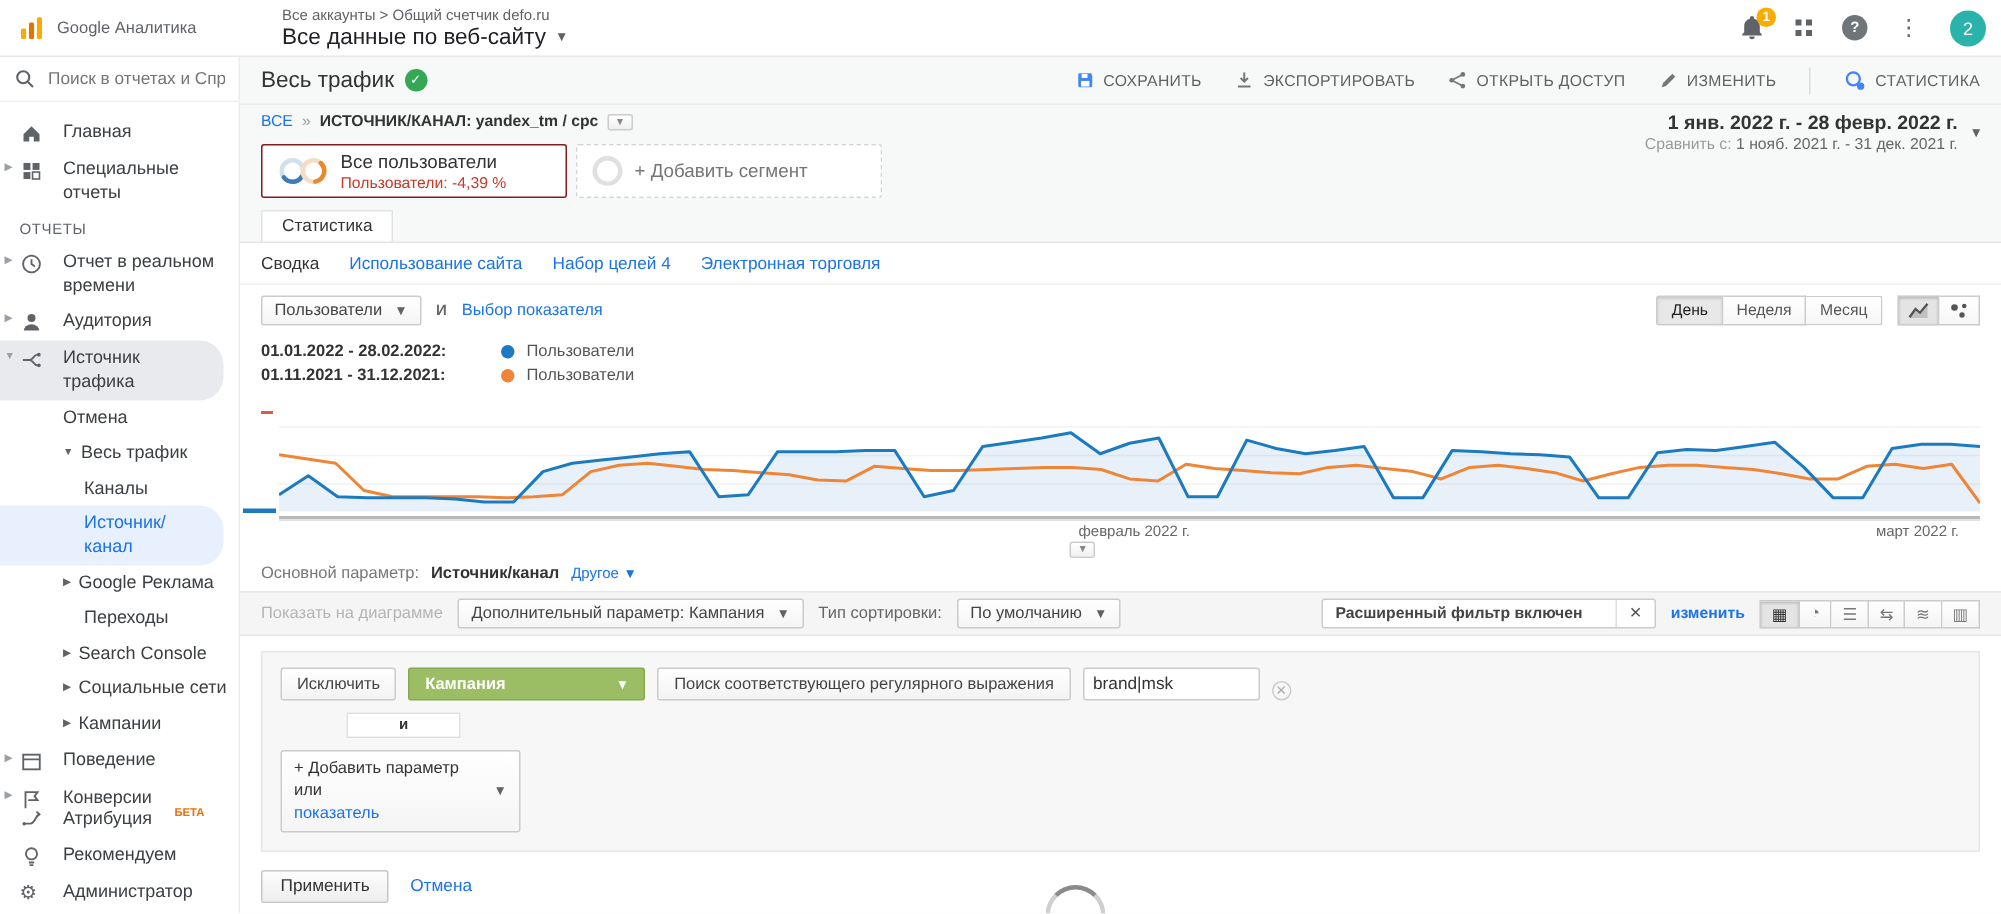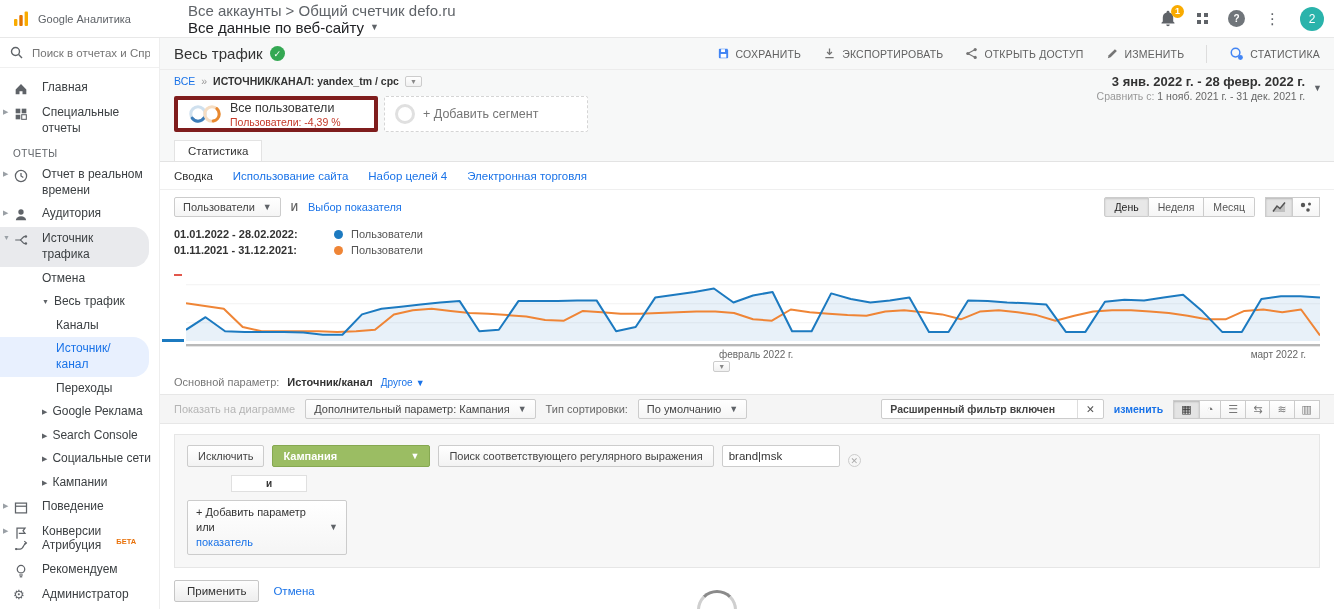--- a/index.html
+++ b/index.html
@@ -6,21 +6,21 @@
   html,body { width:1334px; height:609px; overflow:hidden; background:#fff;
     font-family:"Liberation Sans","DejaVu Sans",sans-serif; color:#333; }
   .app { position:relative; width:1334px; height:609px; }
 
   
   .hdr { position:absolute; top:0; left:0; right:0; height:38px; background:#fff;
     border-bottom:1px solid #e8e8e8; display:flex; align-items:center; z-index:30; }
   .hdr-logo { width:170px; display:flex; align-items:center; padding-left:12px; flex:none; }
   .brand { font-size:11px; color:#5f6368; margin-left:8px; white-space:nowrap; }
   .prop-block { padding-left:18px; }
-  .crumb-sm { font-size:15px; color:#5f6368; }
+  .crumb-sm { font-size:10px; color:#5f6368; }
   .prop-title { font-size:15px; color:#202124; display:flex; align-items:center; gap:6px; }
   .caret { font-size:9px; color:#5f6368; }
   .hdr-right { margin-left:auto; display:flex; align-items:center; gap:20px; padding-right:14px; }
   .bell-wrap { position:relative; display:flex; }
   .badge { position:absolute; top:-5px; right:-7px; width:13px; height:13px; border-radius:50%;
     background:#f9ab00; color:#fff; font-size:9px; font-weight:bold; display:flex;
     align-items:center; justify-content:center; }
   .waffle { display:grid; grid-template-columns:4px 4px; grid-gap:3px; }
   .waffle i { width:4px; height:4px; background:#5f6368; }
   .help-c { width:17px; height:17px; border-radius:50%; background:#70757a; color:#fff;
@@ -70,21 +70,21 @@
   .caret-box { border:1px solid #ccc; background:linear-gradient(#fff,#f0f0f0); color:#888;
     font-size:7px; padding:1px 4px; border-radius:2px; cursor:pointer; }
 
   .daterange { position:absolute; right:12px; top:36px; text-align:right; display:flex;
     align-items:center; gap:8px; cursor:pointer; z-index:5; }
   .dr-main { font-size:13px; font-weight:bold; color:#333; }
   .dr-sub { font-size:10.5px; color:#999; margin-top:1px; }
   .dr-sub b { color:#666; font-weight:normal; }
 
   .segments { display:flex; gap:6px; padding:4px 14px 8px; }
-  .seg-card { width:204px; height:36px; background:#fff; border:4px solid #7f1d1d; border-radius:2px;
+  .seg-card { width:204px; height:36px; background:#fff; border:1px solid #7f1d1d; border-radius:2px;
     display:flex; align-items:center; padding:0 10px; gap:8px; cursor:pointer; }
   .seg-card.add { border:1px dashed #d5d5d5; color:#757575; }
   .seg-title { font-size:12.5px; color:#333; }
   .seg-delta { font-size:10.5px; color:#c53929; margin-top:1px; }
   .add-ring { width:20px; height:20px; border:3px solid #e0e0e0; border-radius:50%; flex:none; }
 
   .tab-strip { padding:0 14px; display:flex; }
   .tab { background:#fff; border:1px solid #e3e3e3; border-bottom:none; padding:4px 13px 5px;
     font-size:11.5px; color:#333; cursor:pointer; }
 
@@ -288,26 +288,26 @@
       <div class="nav-item sub1">
         <span class="inline-caret">▼</span>
         <span class="nlabel">Весь трафик</span>
       </div>
       <div class="nav-item sub2">
         <span class="nlabel">Каналы</span>
       </div>
       <div class="nav-item sub2 active-blue">
         <span class="nlabel">Источник/канал</span>
       </div>
-      <div class="nav-item sub2">
-        <span class="nlabel">Переходы</span>
-      </div>
       <div class="nav-item sub1">
         <span class="inline-caret">▶</span>
         <span class="nlabel">Google Реклама</span>
+      </div>
+      <div class="nav-item sub2">
+        <span class="nlabel">Переходы</span>
       </div>
       <div class="nav-item sub1">
         <span class="inline-caret">▶</span>
         <span class="nlabel">Search Console</span>
       </div>
       <div class="nav-item sub1">
         <span class="inline-caret">▶</span>
         <span class="nlabel">Социальные сети</span>
       </div>
       <div class="nav-item sub1">
@@ -415,21 +415,21 @@
                 <circle cx="12.2" cy="12.2" r="2.6" fill="#4285f4"></circle>
               </svg>
             </span>
           <span>СТАТИСТИКА</span>
         </span>
       </div>
     </div>
 
     <div class="daterange">
       <span>
-        <div class="dr-main">3 янв. 2022 г. - 28 февр. 2022 г.</div>
+        <div class="dr-main">1 янв. 2022 г. - 28 февр. 2022 г.</div>
         <div class="dr-sub"><span>Сравнить с:</span> <b>1 нояб. 2021 г. - 31 дек. 2021 г.</b></div>
       </span>
       <span class="caret">▼</span>
     </div>
 
     <div class="crumb-row">
       <a class="link">ВСЕ</a>
       <span style="color:#999">»</span>
       <span class="seg-crumb">ИСТОЧНИК/КАНАЛ: yandex_tm / cpc</span>
       <span class="caret-box">▼</span>

